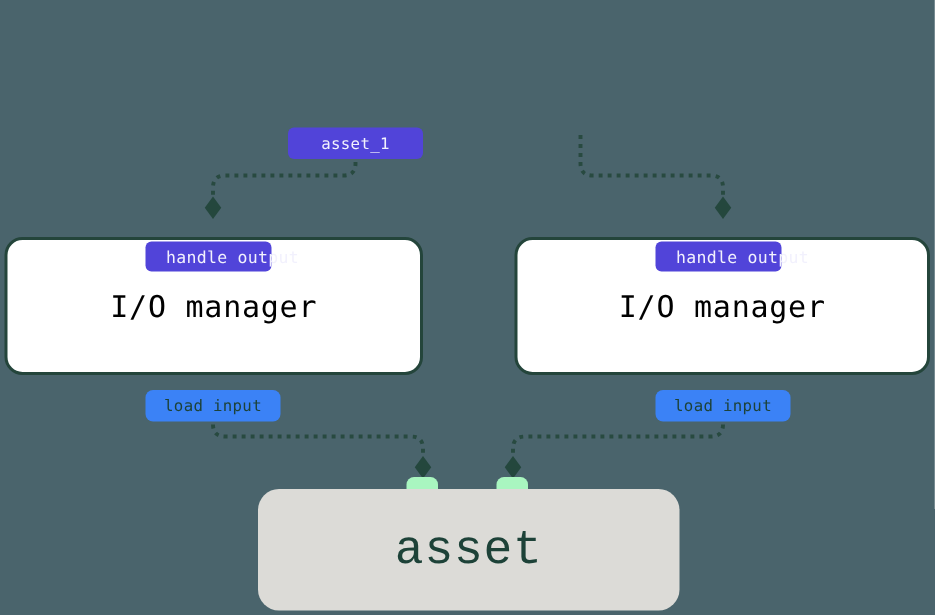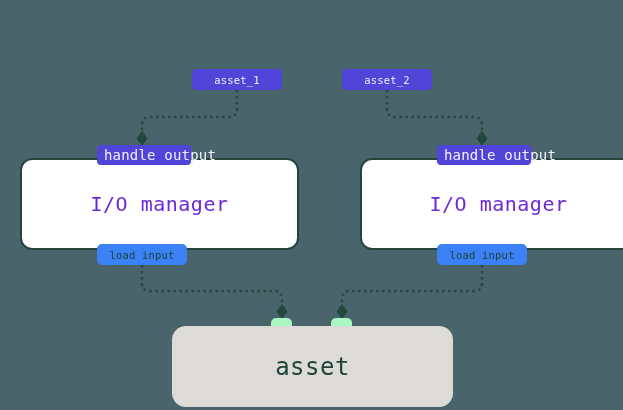--- a/index.html
+++ b/index.html
@@ -20,53 +20,53 @@
   }
   .node-gray {
     background: #dcdbd7;
     border-radius: 14px;
     color: #1d4238;
   }
   .node-white {
     background: #ffffff;
     border: 2px solid #24453b;
     border-radius: 12px;
-    color: #6d28d9;
-    margin-left: 17px;
+    color: #000000;
   }
   .badge {
     position: absolute;
     display: flex;
     align-items: center;
     justify-content: center;
     border-radius: 4px;
     box-sizing: border-box;
     letter-spacing: 0.2px;
     white-space: nowrap;
+    margin-top: 16px;
   }
   .badge-purple {
     background: #5144d9;
     color: #f2f1fd;
   }
   .badge-green {
     background: #3b82f6;
     color: #1d4238;
     border-radius: 5px;
   }
-  .badge-sm { font-size: 14px; width: 94px; height: 20px; padding-left: 32px; }
+  .badge-sm { font-size: 11px; width: 84px; height: 20px; padding-left: 32px; }
   .badge-md { font-size: 10.5px; width: 90px; height: 21px; }
   .handle-square {
     position: absolute;
     width: 21px;
     height: 21px;
     background: #a9f6c0;
     border-radius: 5px;
   }
   .label-lg { font-size: 26px; font-weight: 500; letter-spacing: 0.5px; }
-  .label-md { font-size: 24px; font-weight: 500; letter-spacing: 0.5px; }
+  .label-md { font-size: 32px; font-weight: 500; letter-spacing: 0.5px; font-family: Liberation Mono, monospace; }
   .label-io { font-size: 20px; font-weight: 500; letter-spacing: 0.5px; }
   #edges {
     position: absolute;
     left: 0; top: 0;
     pointer-events: none;
   }
   #edges path.edge {
     fill: none;
     stroke: #284a40;
     stroke-width: 2.6;
@@ -91,21 +91,20 @@
 
     <path class="edge" d="M 142 265 L 142 283 Q 142 291 150 291 L 274 291 Q 282 291 282 299 L 282 304"></path>
     <path class="arrowhead" d="M 282 304 L 287.5 311.5 L 282 319 L 276.5 311.5 Z"></path>
 
     <path class="edge" d="M 482 265 L 482 283 Q 482 291 474 291 L 350 291 Q 342 291 342 299 L 342 304"></path>
     <path class="arrowhead" d="M 342 304 L 347.5 311.5 L 342 319 L 336.5 311.5 Z"></path>
   </svg>
 
 
   <div class="badge badge-purple badge-md" style="left:192px; top:69px;">asset_1</div>
-  <div class="badge badge-purple badge-md" style="left:342px; top:69px;">asset_2</div>
 
   <div class="node node-white" style="left:3px; top:158px; width:279px; height:92px;">
     <span class="label-io">I/O manager</span>
   </div>
   <div class="badge badge-purple badge-sm" style="left:97px; top:145px;">handle output</div>
   <div class="badge badge-green badge-md" style="left:97px; top:244px;">load input</div>
 
   <div class="node node-white" style="left:343px; top:158px; width:277px; height:92px;">
     <span class="label-io">I/O manager</span>
   </div>

